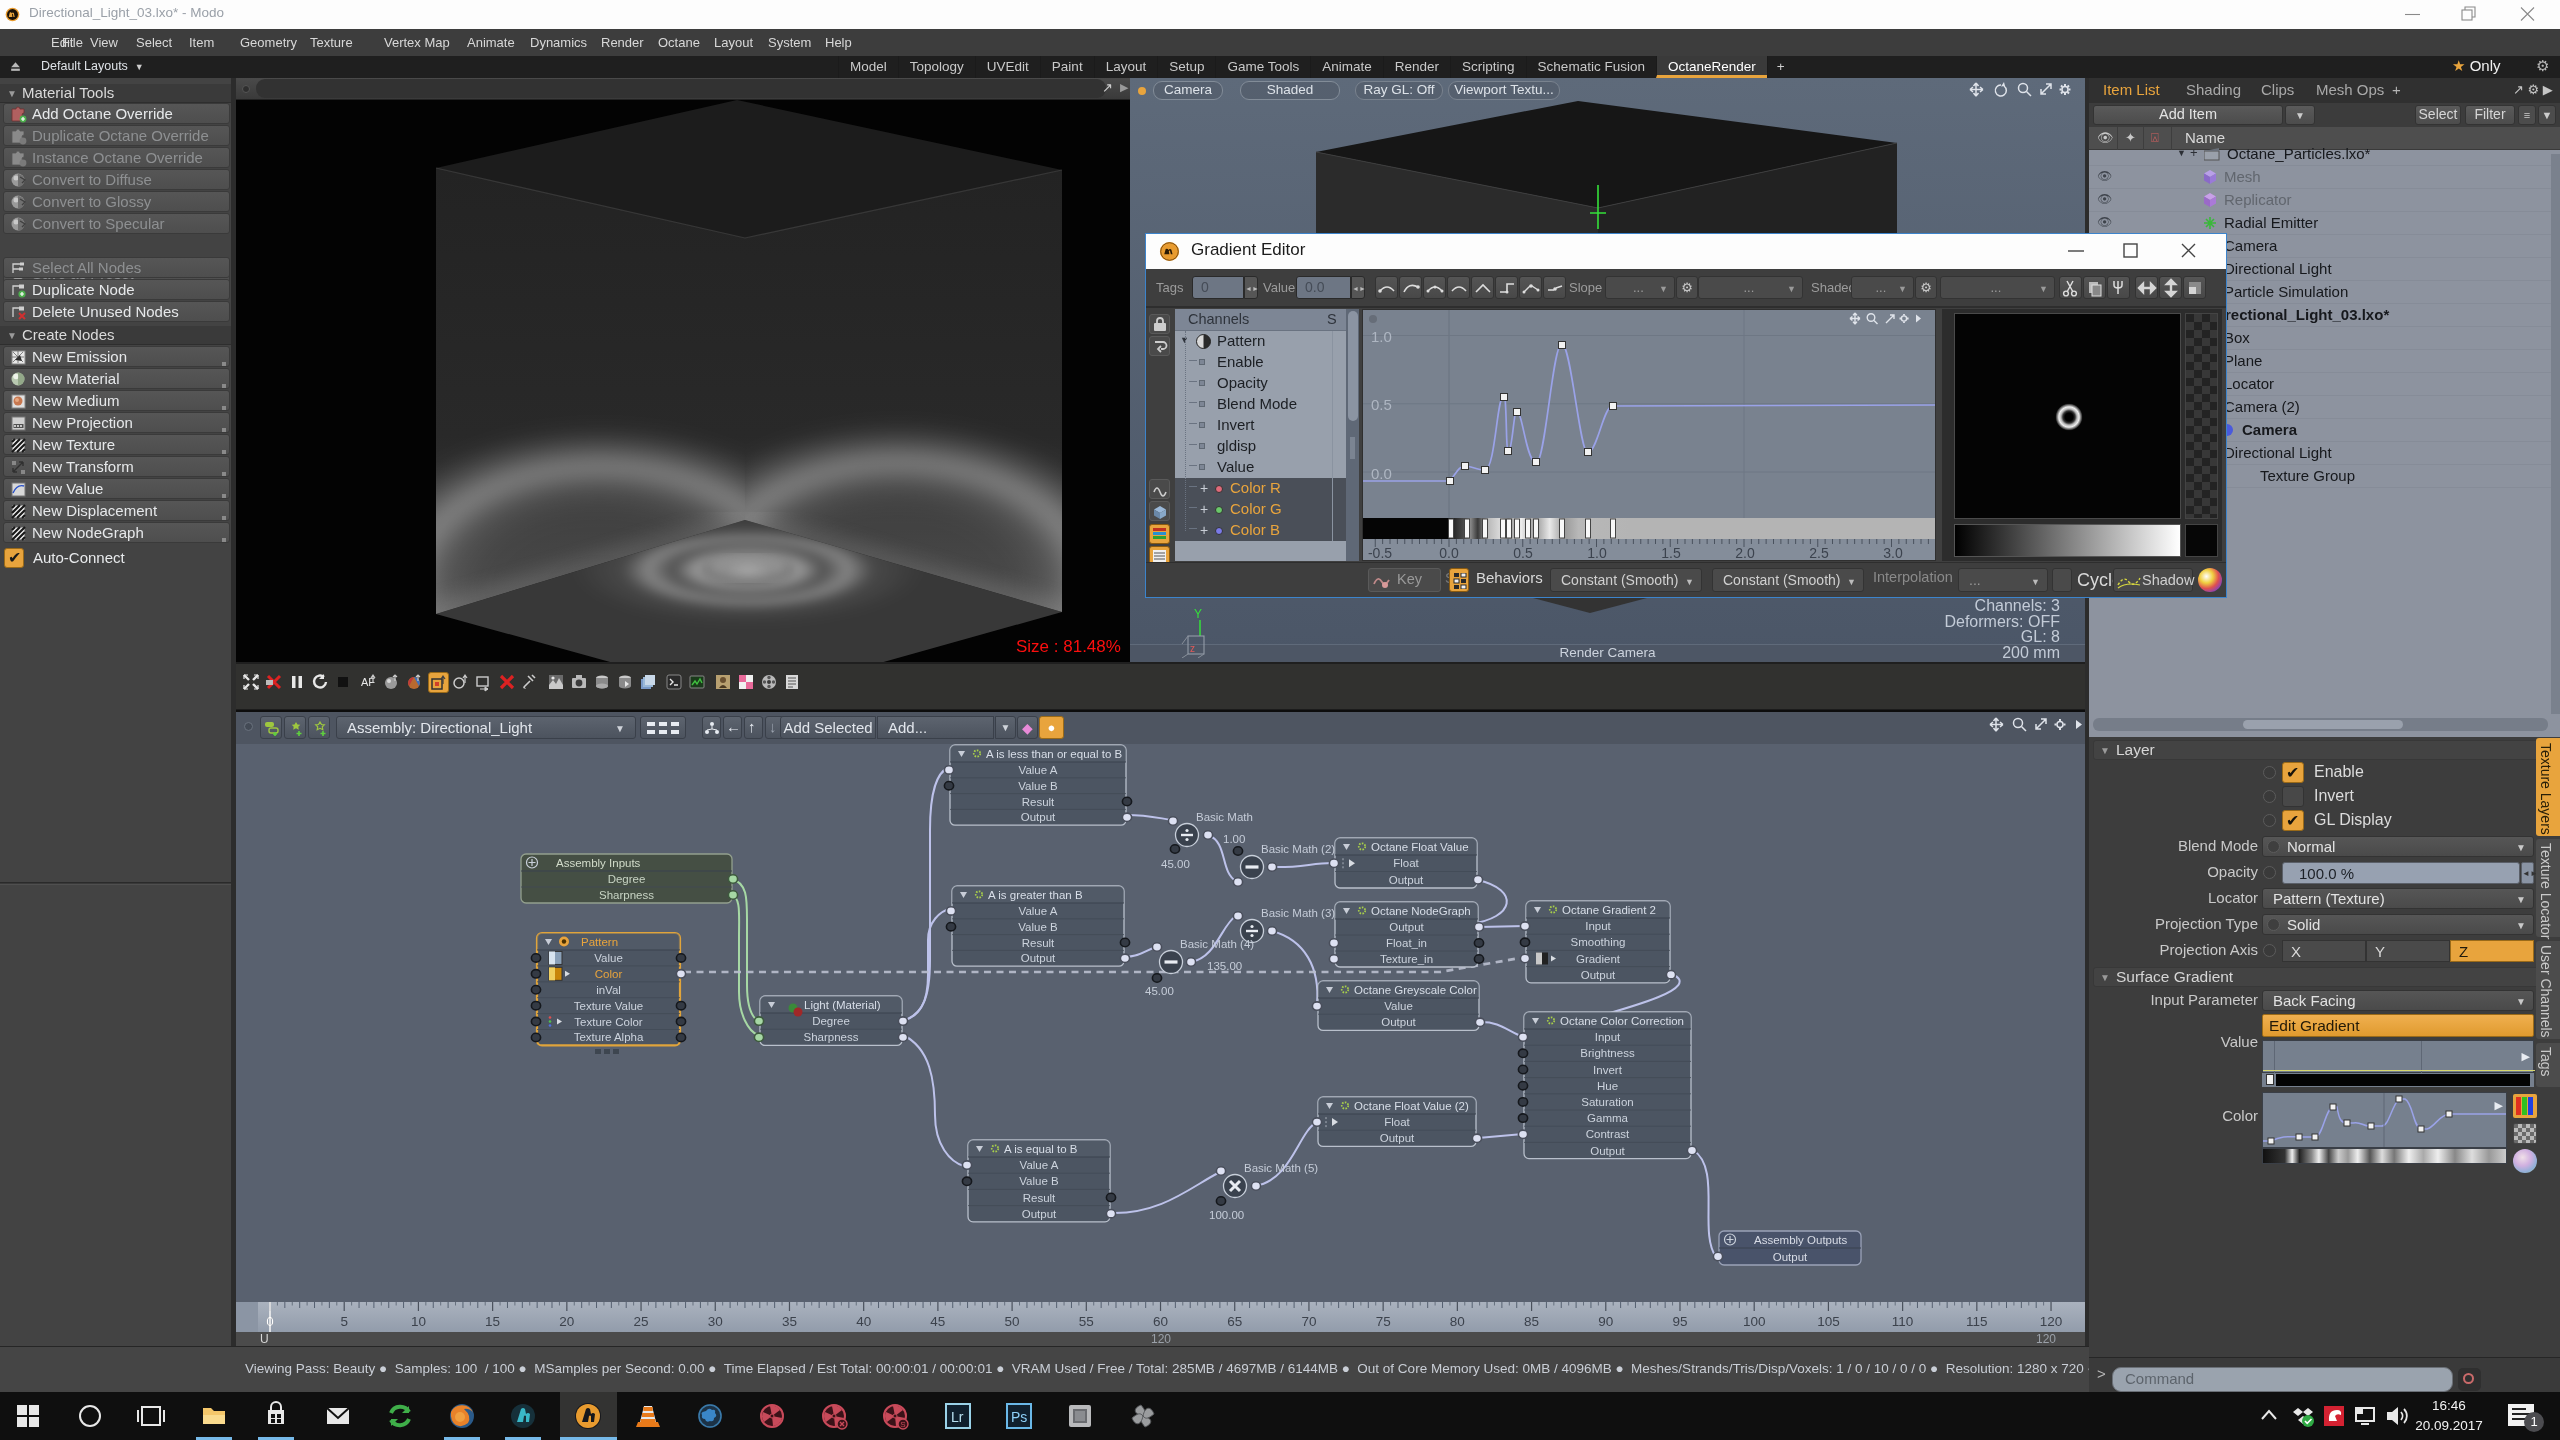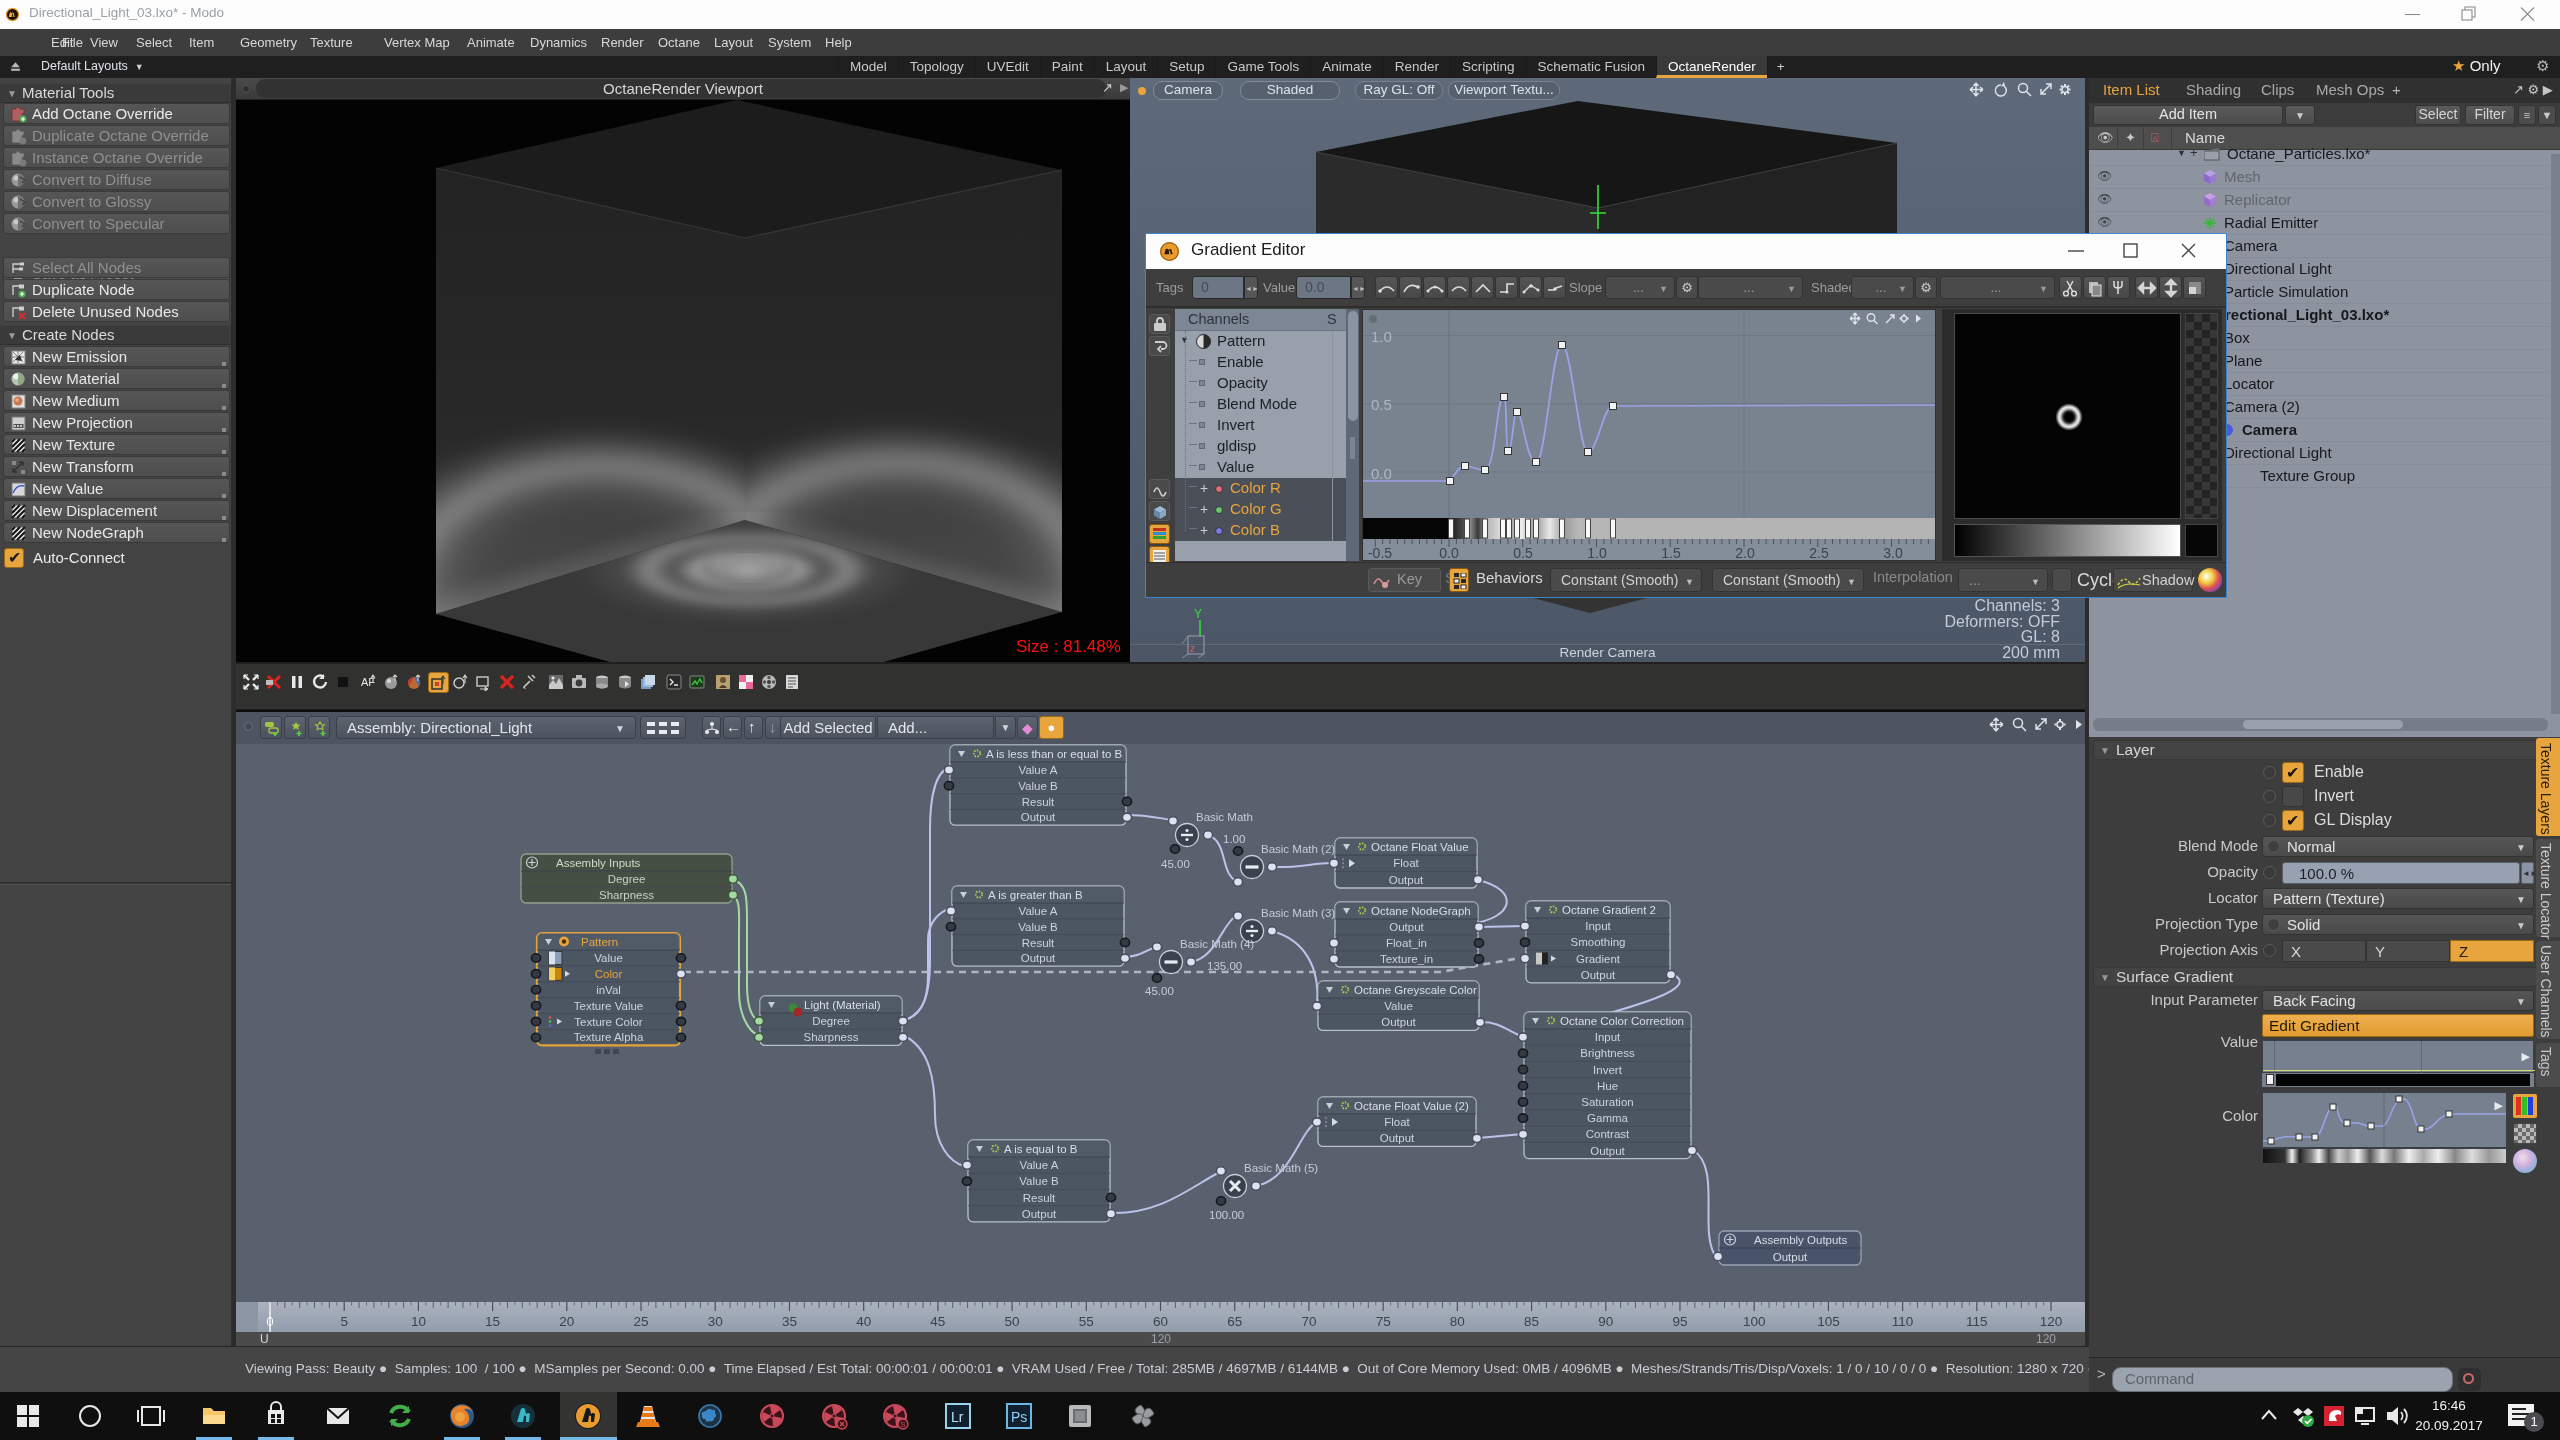--- a/index.html
+++ b/index.html
@@ -232,21 +232,20 @@
         <span style="position:absolute;left:3px;top:-1px;font-size:16px;color:#1a1a1a;">✔</span>
       </div>
       <div class="abs txt" style="left:33px;top:471px;font-size:15px;color:#e8eaec;">Auto-Connect</div>
       <div class="abs" style="left:0;top:804px;width:231px;height:3px;background:#393939;border-top:1px solid #2a2a2a;border-bottom:1px solid #4f4f4f;"></div>
     </div>
 
 <div class="abs" style="left:236px;top:78px;width:894px;height:584px;background:#000;">
   <div class="abs" style="left:0;top:0;width:894px;height:22px;background:linear-gradient(#4a4a4a,#3a3a3a);border-bottom:1px solid #222;">
     <div class="abs" style="left:6px;top:7px;width:8px;height:8px;border-radius:50%;background:#2e2e2e;border:1px solid #555;"></div>
     <div class="abs" style="left:20px;top:1px;width:850px;height:19px;background:#323232;border-radius:9px;"></div>
-    <div class="abs txt" style="left:0;top:2px;width:894px;text-align:center;font-size:15px;color:#d6d6d6;">OctaneRender Viewport</div>
     <div class="abs txt" style="left:866px;top:2px;font-size:13px;color:#cfcfcf;">↗</div>
     <div class="abs txt" style="left:884px;top:3px;font-size:11px;color:#9a9a9a;">▶</div>
   </div>
   <svg class="abs" style="left:0;top:22px;" width="894" height="562" viewBox="236 100 894 562" id="octrender">
         <defs>
           <radialGradient id="ringL" cx="0.5" cy="0.5" r="0.5">
             <stop offset="0%" stop-color="#fff" stop-opacity=".06"></stop>
             <stop offset="48%" stop-color="#fff" stop-opacity=".07"></stop>
             <stop offset="62%" stop-color="#fff" stop-opacity=".14"></stop>
             <stop offset="76%" stop-color="#fff" stop-opacity=".40"></stop>

